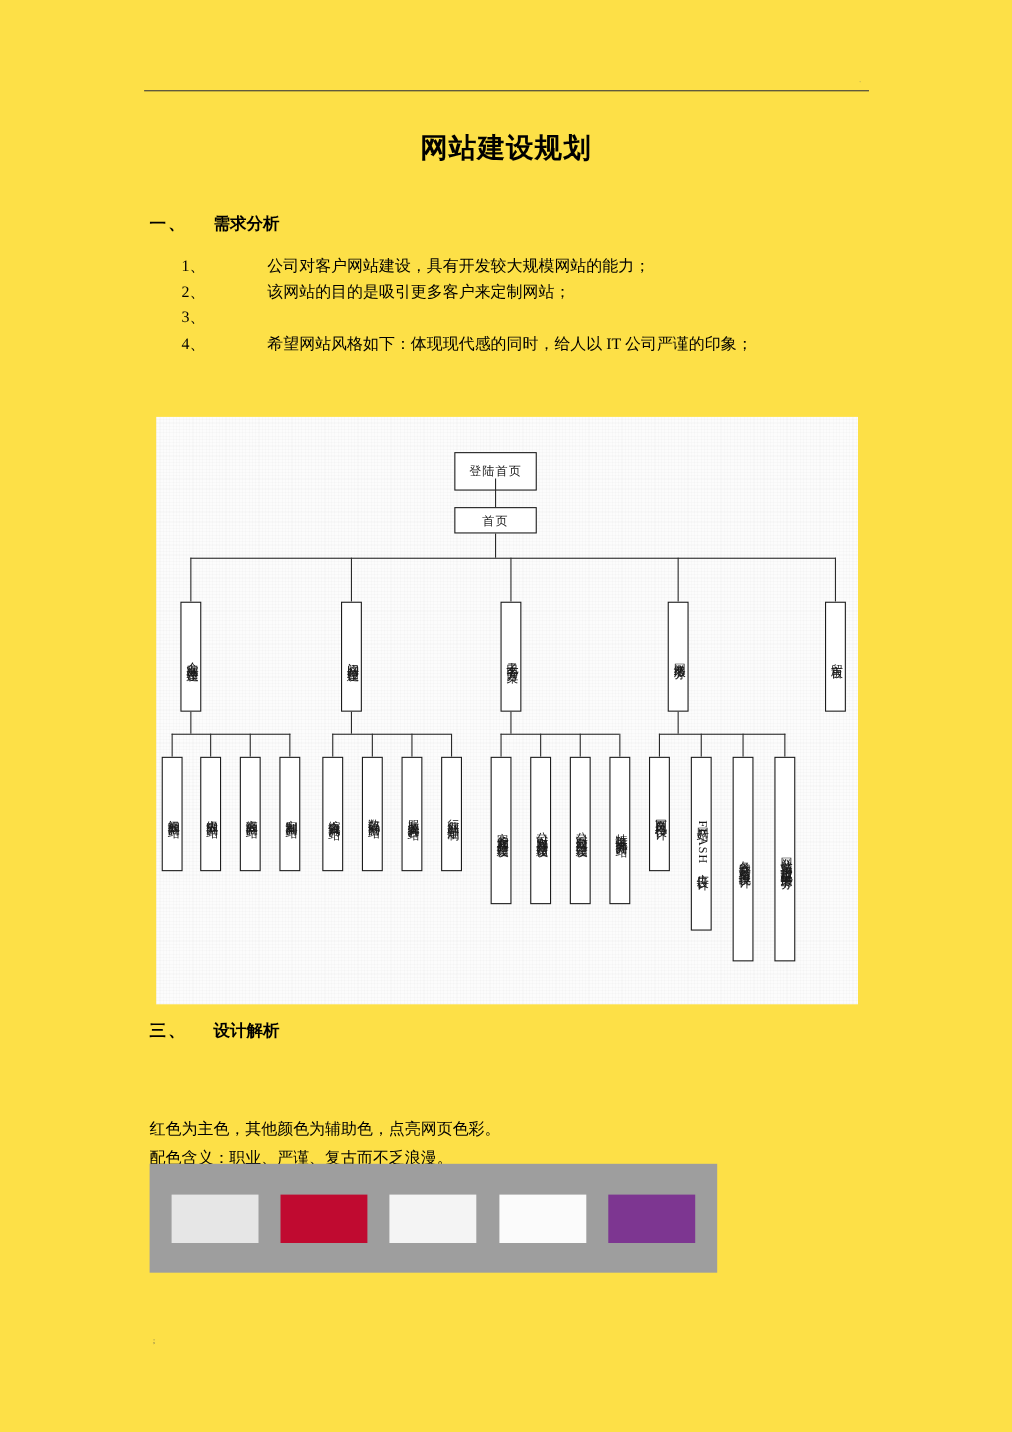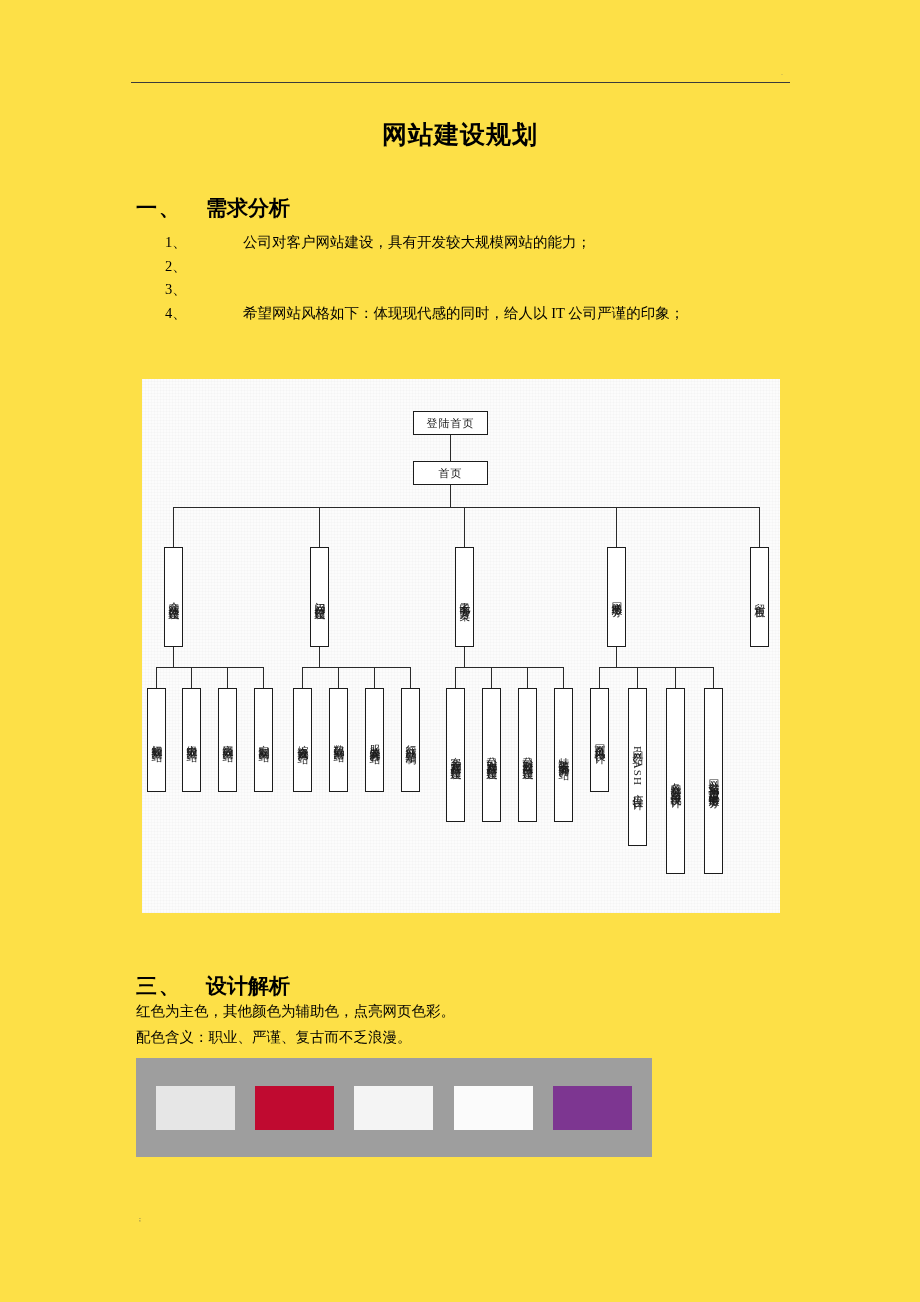--- a/index.html
+++ b/index.html
@@ -58,31 +58,31 @@
     text-align: center;
     font-size: 25px;
     font-weight: bold;
     font-family: "Liberation Sans", "DejaVu Sans", sans-serif;
     letter-spacing: 1px;
   }
 
   .sec-heading {
     position: absolute;
     left: 136px;
-    font-size: 21px;
+    font-size: 15px;
     font-weight: bold;
     font-family: Liberation Sans, sans-serif;
     white-space: nowrap;
   }
   .sec-heading .num { letter-spacing: 2px; }
   .sec-heading .txt { margin-left: 24px; }
 
   #sec1 { top: 194px; }
   #sec2 { top: 342px; }
-  #sec3 { top: 972px; }
+  #sec3 { top: 928px; }
 
   .req-list {
     position: absolute;
     left: 165px;
     top: 231px;
     width: 640px;
   }
   .req-row {
     display: flex;
     align-items: baseline;
@@ -94,20 +94,21 @@
     width: 78px;
     flex: 0 0 78px;
   }
 
   .para {
     position: absolute;
     left: 136px;
     font-size: 14.5px;
     line-height: 22px;
     white-space: nowrap;
+    margin-top: 16px;
   }
   #para1 { top: 1000px; }
   #para2 { top: 1026px; }
 
   
   .diagram {
     position: absolute;
     left: 142px;
     top: 379px;
     width: 638px;
@@ -188,35 +189,36 @@
     <span class="num">一、</span><span class="txt">需求分析</span>
   </div>
 
   <div class="req-list">
     <div class="req-row">
       <span class="idx">1、</span>
       <span>公司对客户网站建设，具有开发较大规模网站的能力；</span>
     </div>
     <div class="req-row">
       <span class="idx">2、</span>
+      <span>该网站的目的是吸引更多客户来定制网站；</span>
     </div>
     <div class="req-row">
       <span class="idx">3、</span>
     </div>
     <div class="req-row">
       <span class="idx">4、</span>
       <span>希望网站风格如下：体现现代感的同时，给人以 IT 公司严谨的印象；</span>
     </div>
   </div>
 
 
   <div class="diagram">
     <div class="canvas">
 
-      <div class="node horiz" style="left:271px; top:32px; width:75px; height:24px;">登陆首页</div>
+      <div class="node horiz" style="left:271px; top:32px; width:75px; height:35px;">登陆首页</div>
       <div class="line v" style="left:308px; top:56px; height:26px;"></div>
 
       <div class="node horiz" style="left:271px; top:82px; width:75px; height:24px;">首页</div>
       <div class="line v" style="left:308px; top:106px; height:22px;"></div>
 
       <div class="line h" style="left:31px; top:128px; width:587px;"></div>
 
       <div class="line v" style="left:31px;  top:128px; height:40px;"></div>
       <div class="line v" style="left:177px; top:128px; height:40px;"></div>
       <div class="line v" style="left:322px; top:128px; height:40px;"></div>

